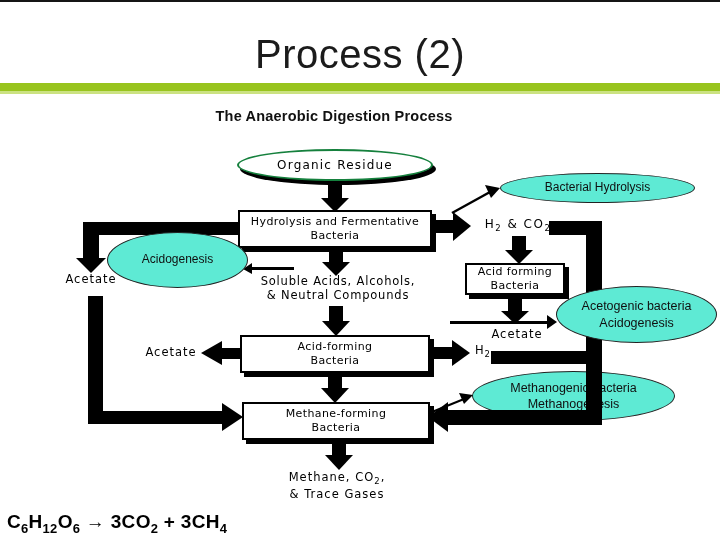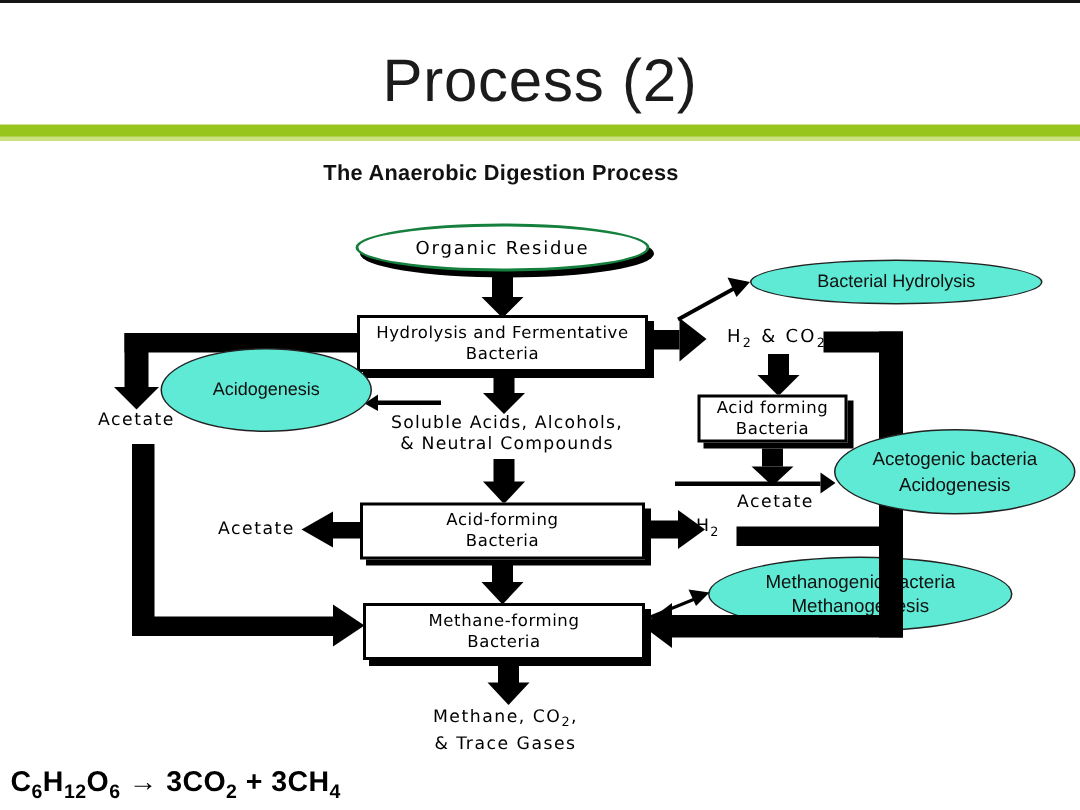--- a/index.html
+++ b/index.html
@@ -55,21 +55,21 @@
 
   .lbl{
     position:absolute; z-index:5; font:11.5px "DejaVu Sans",sans-serif;
     letter-spacing:1px; color:#000; text-align:center; white-space:nowrap;
   }
   .lbl sub{font-size:8.5px;}
   .lbl-acetate-left{left:54px; top:272px; width:74px;}
   .lbl-acetate-center{left:140px; top:345px; width:62px;}
   .lbl-acetate-right{left:486px; top:327px; width:62px;}
   .lbl-h2co2{left:481px; top:217px; width:74px; font-size:12px; letter-spacing:1.5px;}
-  .lbl-h2{left:454px; top:343px; width:26px; text-align:right;}
+  .lbl-h2{left:470px; top:343px; width:26px; text-align:center;}
   .lbl-soluble{left:242px; top:274px; width:192px; font-size:11.5px; letter-spacing:0.8px; line-height:1.25;}
   .lbl-gases{left:272px; top:470px; width:130px; line-height:1.3;}
   .equation{
     position:absolute; left:7px; top:511px; z-index:5;
     font:bold 19px "Liberation Sans",sans-serif; color:#000; letter-spacing:0.3px;
   }
   .equation sub{font-size:13px;}
 </style>
 </head>
 <body>

